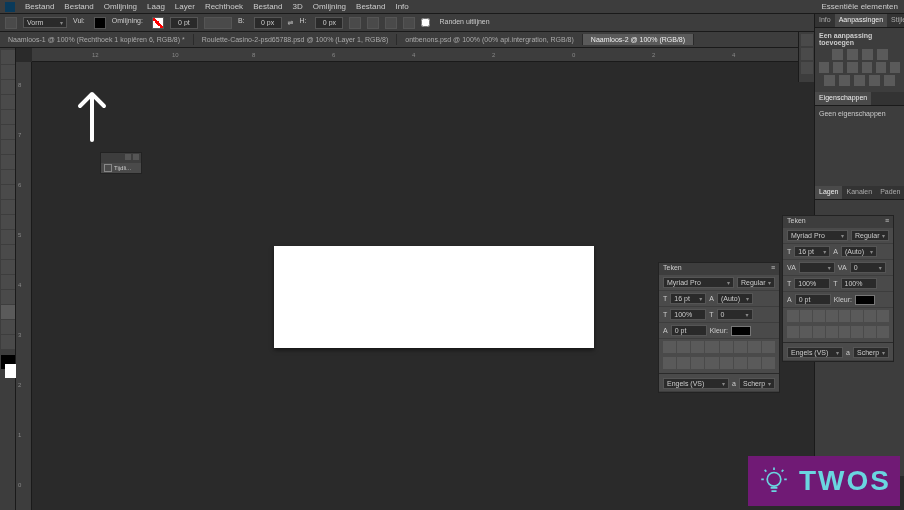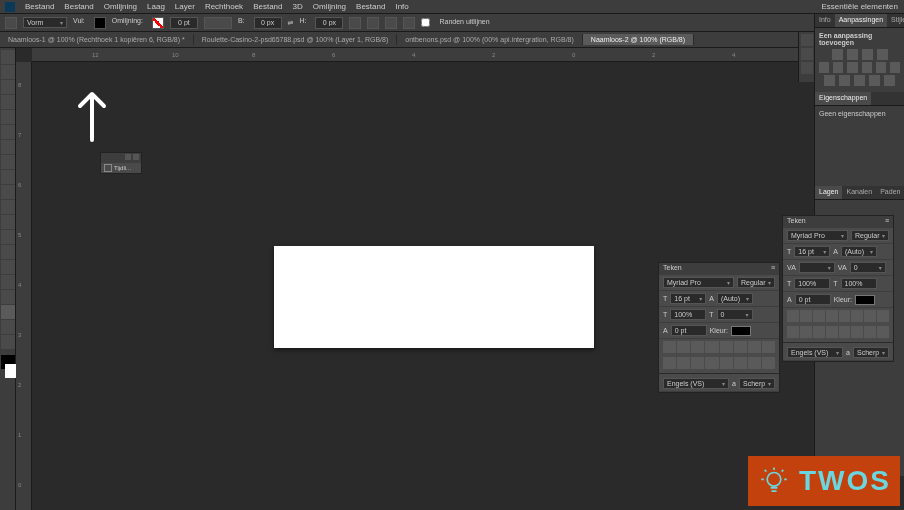--- a/index.html
+++ b/index.html
@@ -39,21 +39,21 @@
 .adj-ico { width: 11px; height: 11px; background: #5a5a5a; }
 .arrow-anno { position: absolute; left: 56px; top: 34px; width: 40px; height: 60px; pointer-events: none; }
 .arrow-anno svg { stroke: #fff; stroke-width: 4; fill: none; stroke-linecap: round; }
 .char-panel { position: absolute; background: #4a4a4a; border: 1px solid #222; font-size: 7px; color: #ccc; }
 .char-panel .hdr { height: 12px; background: #3d3d3d; padding: 1px 4px; display:flex; justify-content:space-between; }
 .char-panel .row { display: flex; align-items: center; gap: 3px; padding: 2px 4px; border-bottom: 1px solid #3d3d3d;}
 .char-sel { background: #2a2a2a; border: 1px solid #555; padding: 1px 3px; flex:1; display:flex; justify-content:space-between; align-items:center;}
 .char-sel .dd { font-size: 6px; color:#888;}
 .btnrow { display:flex; gap:1px; padding:2px 4px;}
 .btnrow div { width:14px; height:12px; background:#5a5a5a; }
-.twos { position: absolute; right: 4px; bottom: 4px; width: 152px; height: 50px; background: #c2410c; display: flex; align-items: center; justify-content: center; gap: 8px; }
+.twos { position: absolute; right: 4px; bottom: 4px; width: 152px; height: 50px; background: #701a75; display: flex; align-items: center; justify-content: center; gap: 8px; }
 .twos-txt { font-family: Arial Black, sans-serif; font-weight: 900; font-size: 28px; letter-spacing: 2px; color: #6ad6e0; }
 .twos svg { height: 34px; }
 .top-right { position:absolute; right:0; top:0; font-size:8px; color:#ccc; padding:2px 6px;}
 hr.sep{border:none;border-top:1px solid #2a2a2a;margin:2px 0;}
 </style>
 </head>
 <body>
 
 <div class="menubar">
   <span style="width:10px;height:10px;background:#0a3a5a;display:inline-block;"></span>

